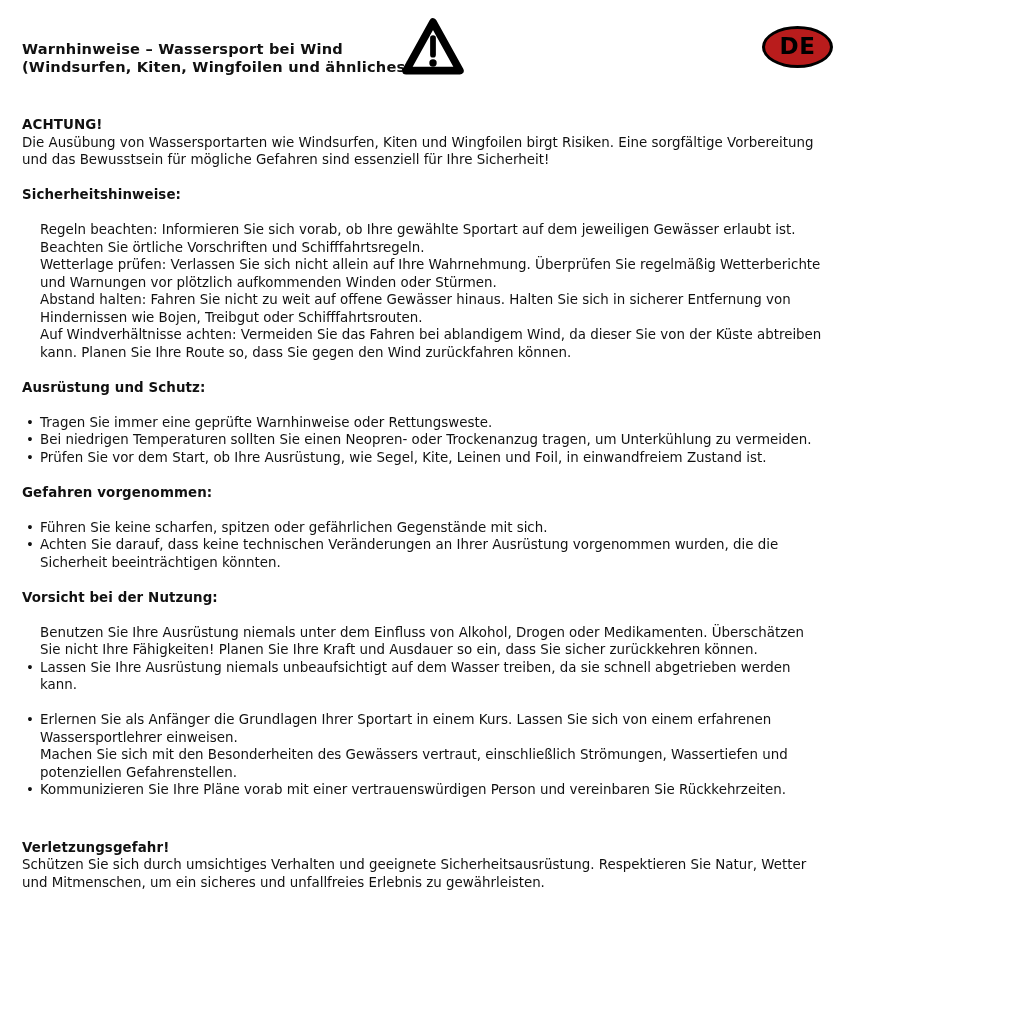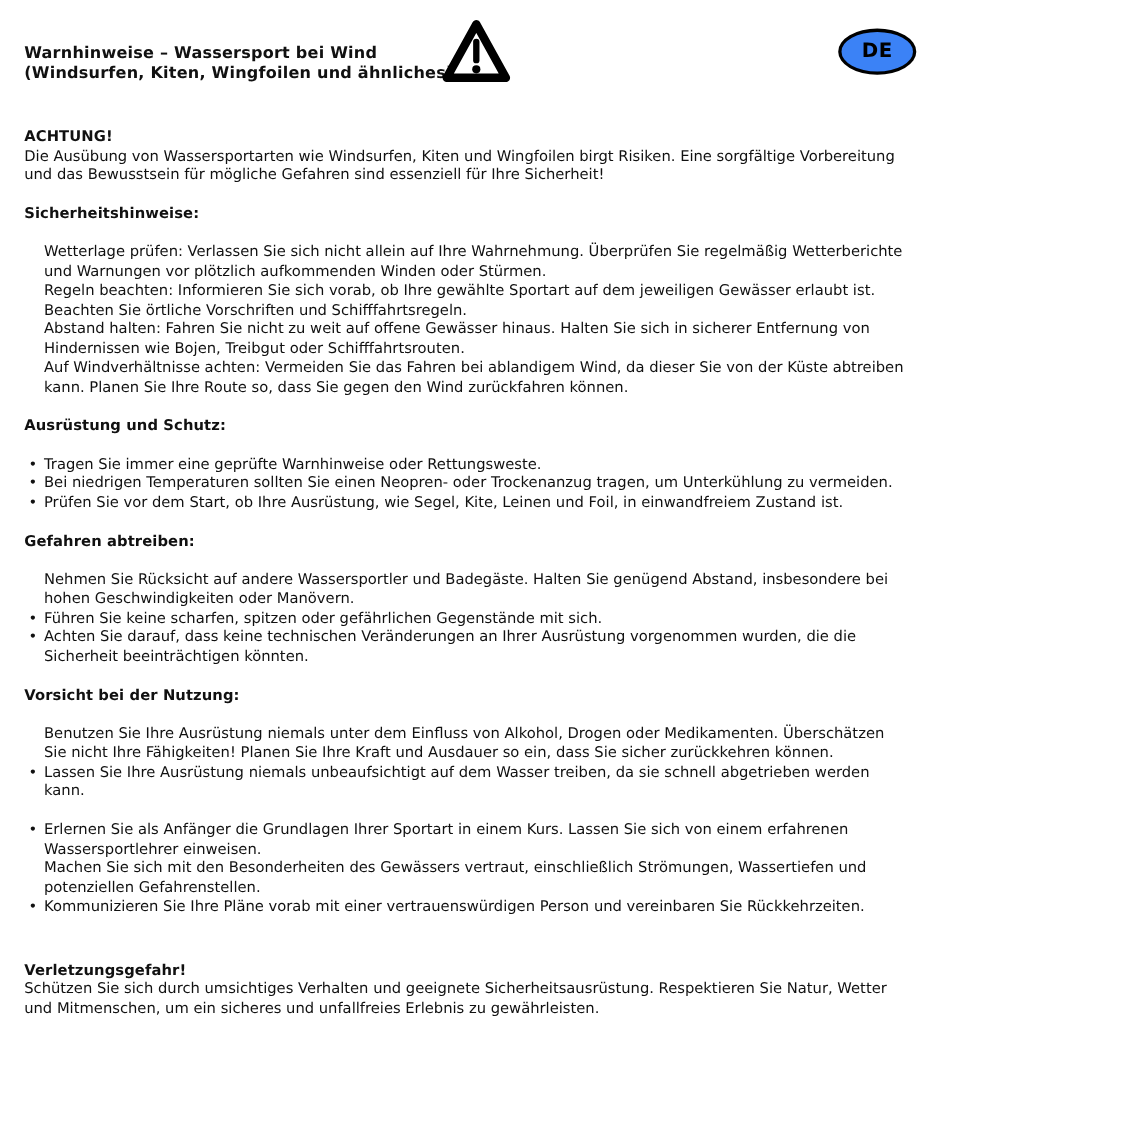--- a/index.html
+++ b/index.html
@@ -35,24 +35,24 @@
     right: -7px;   
     top: -14px;
     width: 65px;
     height: 36px;
     border: 3.5px solid #000000;
     border-radius: 50%;
     display: flex;
     align-items: center;
     justify-content: center;
     font-weight: bold;
-    font-size: 18px;
+    font-size: 23px;
     letter-spacing: 0.5px;
     color: #000000;
-    background: #3b82f6;
+    background: #b91c1c;
   }
   section { margin-top: 17.5px; }
   h2 {
     font-size: 13.4px;
     line-height: 17.5px;
     font-weight: bold;
     margin: 0 0 17.5px 0;
     letter-spacing: 0.1px;
   }
   section.tight h2 { margin-bottom: 0; margin-top: 40px; }
@@ -86,40 +86,39 @@
   </header>
 
   <section class="tight">
     <h2>ACHTUNG!</h2>
     <p>Die Ausübung von Wassersportarten wie Windsurfen, Kiten und Wingfoilen birgt Risiken. Eine sorgfältige Vorbereitung und das Bewusstsein für mögliche Gefahren sind essenziell für Ihre Sicherheit!</p>
   </section>
 
   <section>
     <h2>Sicherheitshinweise:</h2>
     <div class="list">
+      <div class="li"><span class="li-text">Regeln beachten: Informieren Sie sich vorab, ob Ihre gewählte Sportart auf dem jeweiligen Gewässer erlaubt ist. Beachten Sie örtliche Vorschriften und Schifffahrtsregeln.</span></div>
       <div class="li"><span class="li-text">Wetterlage prüfen: Verlassen Sie sich nicht allein auf Ihre Wahrnehmung. Überprüfen Sie regelmäßig Wetterberichte und Warnungen vor plötzlich aufkommenden Winden oder Stürmen.</span></div>
-      <div class="li"><span class="li-text">Regeln beachten: Informieren Sie sich vorab, ob Ihre gewählte Sportart auf dem jeweiligen Gewässer erlaubt ist. Beachten Sie örtliche Vorschriften und Schifffahrtsregeln.</span></div>
       <div class="li"><span class="li-text">Abstand halten: Fahren Sie nicht zu weit auf offene Gewässer hinaus. Halten Sie sich in sicherer Entfernung von Hindernissen wie Bojen, Treibgut oder Schifffahrtsrouten.</span></div>
       <div class="li"><span class="li-text">Auf Windverhältnisse achten: Vermeiden Sie das Fahren bei ablandigem Wind, da dieser Sie von der Küste abtreiben kann. Planen Sie Ihre Route so, dass Sie gegen den Wind zurückfahren können.</span></div>
     </div>
   </section>
 
   <section>
     <h2>Ausrüstung und Schutz:</h2>
     <div class="list">
       <div class="li bulleted"><span class="marker">•</span><span class="li-text">Tragen Sie immer eine geprüfte Warnhinweise oder Rettungsweste.</span></div>
       <div class="li bulleted"><span class="marker">•</span><span class="li-text">Bei niedrigen Temperaturen sollten Sie einen Neopren- oder Trockenanzug tragen, um Unterkühlung zu vermeiden.</span></div>
       <div class="li bulleted"><span class="marker">•</span><span class="li-text">Prüfen Sie vor dem Start, ob Ihre Ausrüstung, wie Segel, Kite, Leinen und Foil, in einwandfreiem Zustand ist.</span></div>
     </div>
   </section>
 
   <section>
-    <h2>Gefahren abtreiben:</h2>
+    <h2>Gefahren vorgenommen:</h2>
     <div class="list">
-      <div class="li"><span class="li-text">Nehmen Sie Rücksicht auf andere Wassersportler und Badegäste. Halten Sie genügend Abstand, insbesondere bei hohen Geschwindigkeiten oder Manövern.</span></div>
       <div class="li bulleted"><span class="marker">•</span><span class="li-text">Führen Sie keine scharfen, spitzen oder gefährlichen Gegenstände mit sich.</span></div>
       <div class="li bulleted"><span class="marker">•</span><span class="li-text">Achten Sie darauf, dass keine technischen Veränderungen an Ihrer Ausrüstung vorgenommen wurden, die die Sicherheit beeinträchtigen könnten.</span></div>
     </div>
   </section>
 
   <section>
     <h2>Vorsicht bei der Nutzung:</h2>
     <div class="list">
       <div class="li"><span class="li-text">Benutzen Sie Ihre Ausrüstung niemals unter dem Einfluss von Alkohol, Drogen oder Medikamenten. Überschätzen Sie nicht Ihre Fähigkeiten! Planen Sie Ihre Kraft und Ausdauer so ein, dass Sie sicher zurückkehren können.</span></div>
       <div class="li bulleted"><span class="marker">•</span><span class="li-text">Lassen Sie Ihre Ausrüstung niemals unbeaufsichtigt auf dem Wasser treiben, da sie schnell abgetrieben werden kann.</span></div>

